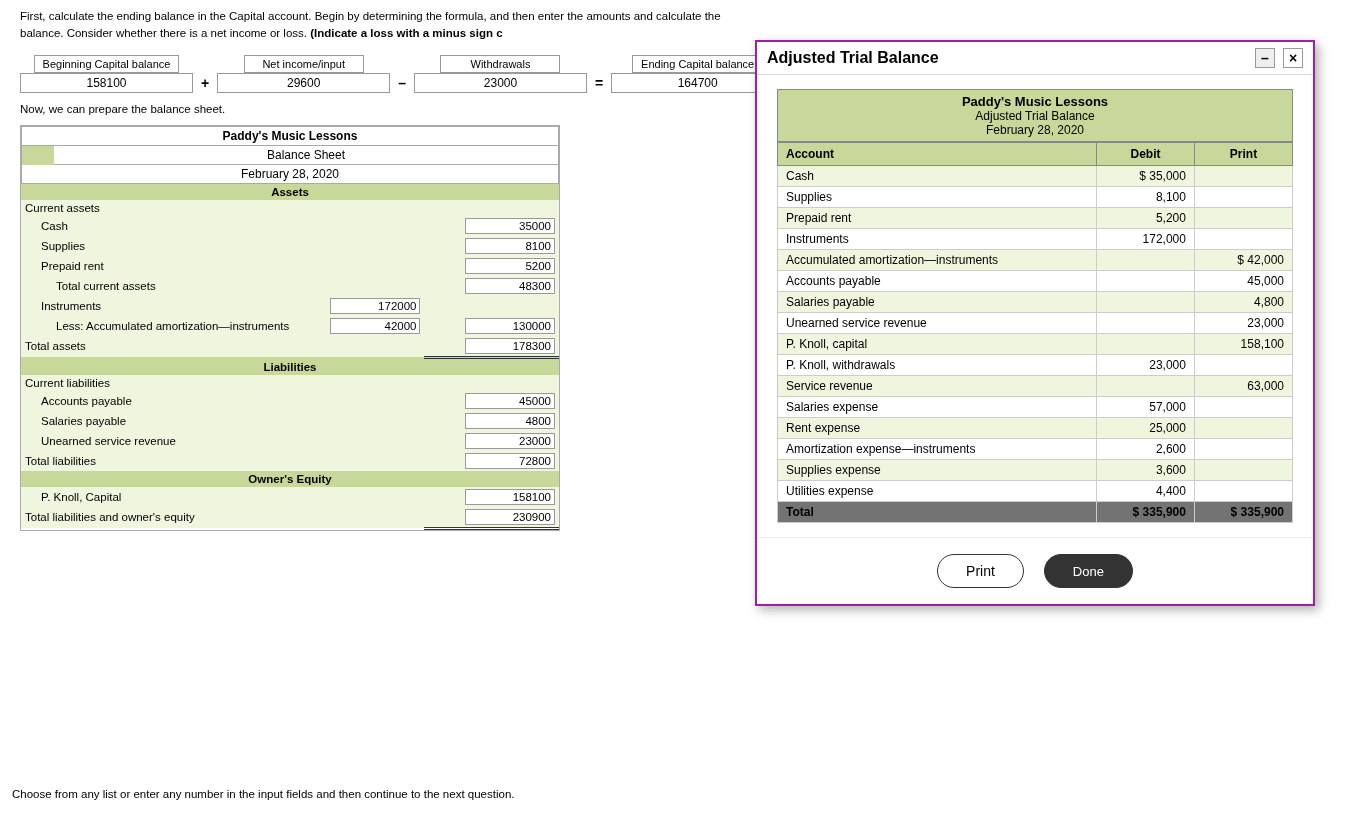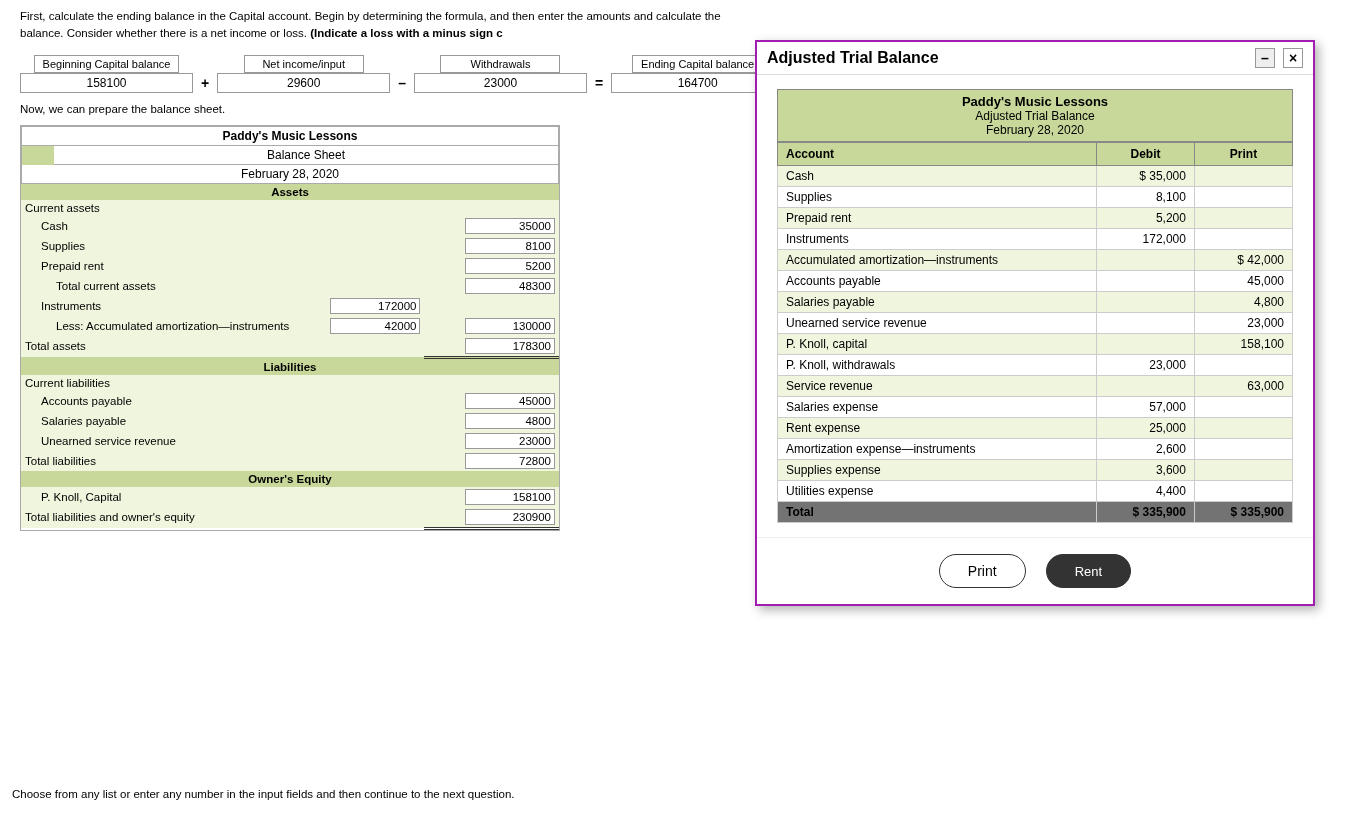--- a/index.html
+++ b/index.html
@@ -572,17 +572,17 @@
             <td>Total</td>
             <td class="atb-right">$ 335,900</td>
             <td class="atb-right">$ 335,900</td>
           </tr>
         </tbody>
     </table>
   </div>
 
   <div class="modal-footer">
     <button class="btn-print">Print</button>
-    <button class="btn-done">Rent</button>
+    <button class="btn-done">Done</button>
   </div>
 </div>
 
 <div class="bottom-text">Choose from any list or enter any number in the input fields and then continue to the next question.</div>
 
 </body></html>

